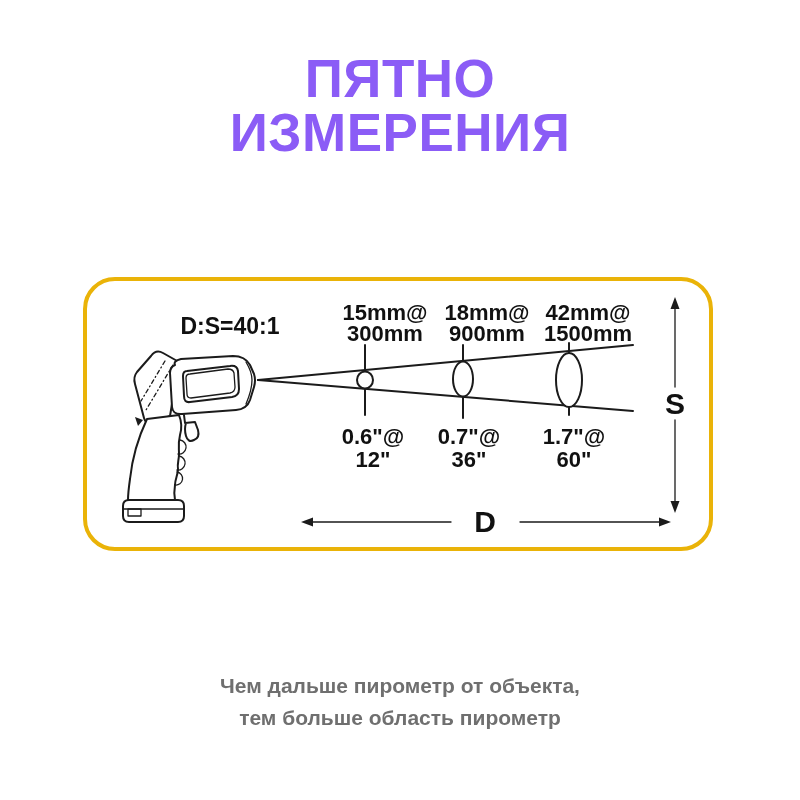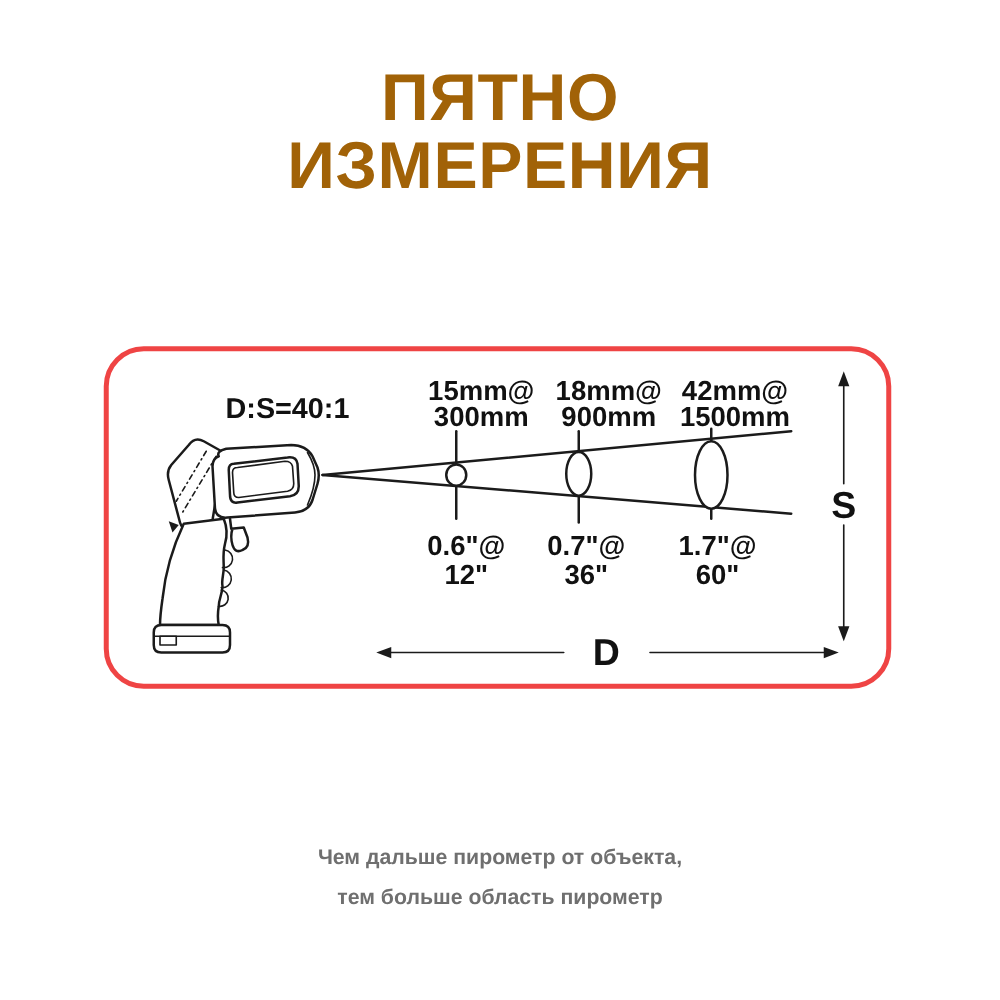--- a/index.html
+++ b/index.html
@@ -14,55 +14,55 @@
     height: 800px;
     background: #ffffff;
     overflow: hidden;
   }
   .title {
     position: absolute;
     top: 52px;
     left: 0;
     width: 800px;
     text-align: center;
-    color: #a16207;
+    color: #8b5cf6;
     font-weight: 800;
     font-size: 53px;
     line-height: 54px;
     letter-spacing: 0.5px;
     margin: 0;
   }
   .panel {
     position: absolute;
     left: 83px;
     top: 277px;
     width: 630px;
     height: 274px;
     box-sizing: border-box;
-    border: 4px solid #ef4444;
+    border: 4px solid #eab308;
     border-radius: 32px;
     background: #ffffff;
   }
   .panel svg {
     position: absolute;
     left: -4px;
     top: -4px;
     width: 630px;
     height: 274px;
     overflow: visible;
   }
   .caption {
     position: absolute;
     top: 670px;
     left: 0;
     width: 800px;
     text-align: center;
     color: #6f6f6f;
     font-weight: bold;
-    font-size: 17px;
+    font-size: 21px;
     line-height: 32px;
   }
   
   .ln      { stroke: #1b1b1b; stroke-width: 2;   fill: none; stroke-linecap: round; stroke-linejoin: round; }
   .ln-thin { stroke: #1b1b1b; stroke-width: 1.3; fill: none; stroke-linecap: round; stroke-linejoin: round; }
   .shape   { stroke: #1b1b1b; stroke-width: 2;   fill: #ffffff; stroke-linejoin: round; }
   .fillblk { fill: #1b1b1b; stroke: none; }
   .lbl  { font-family: "Liberation Sans", sans-serif; font-weight: bold; font-size: 22px; fill: #111111; }
   .lbl-ratio { font-family: "Liberation Sans", sans-serif; font-weight: bold; font-size: 23px; fill: #111111; }
   .lbl-dim { font-family: "Liberation Sans", sans-serif; font-weight: bold; font-size: 30px; fill: #111111; }

